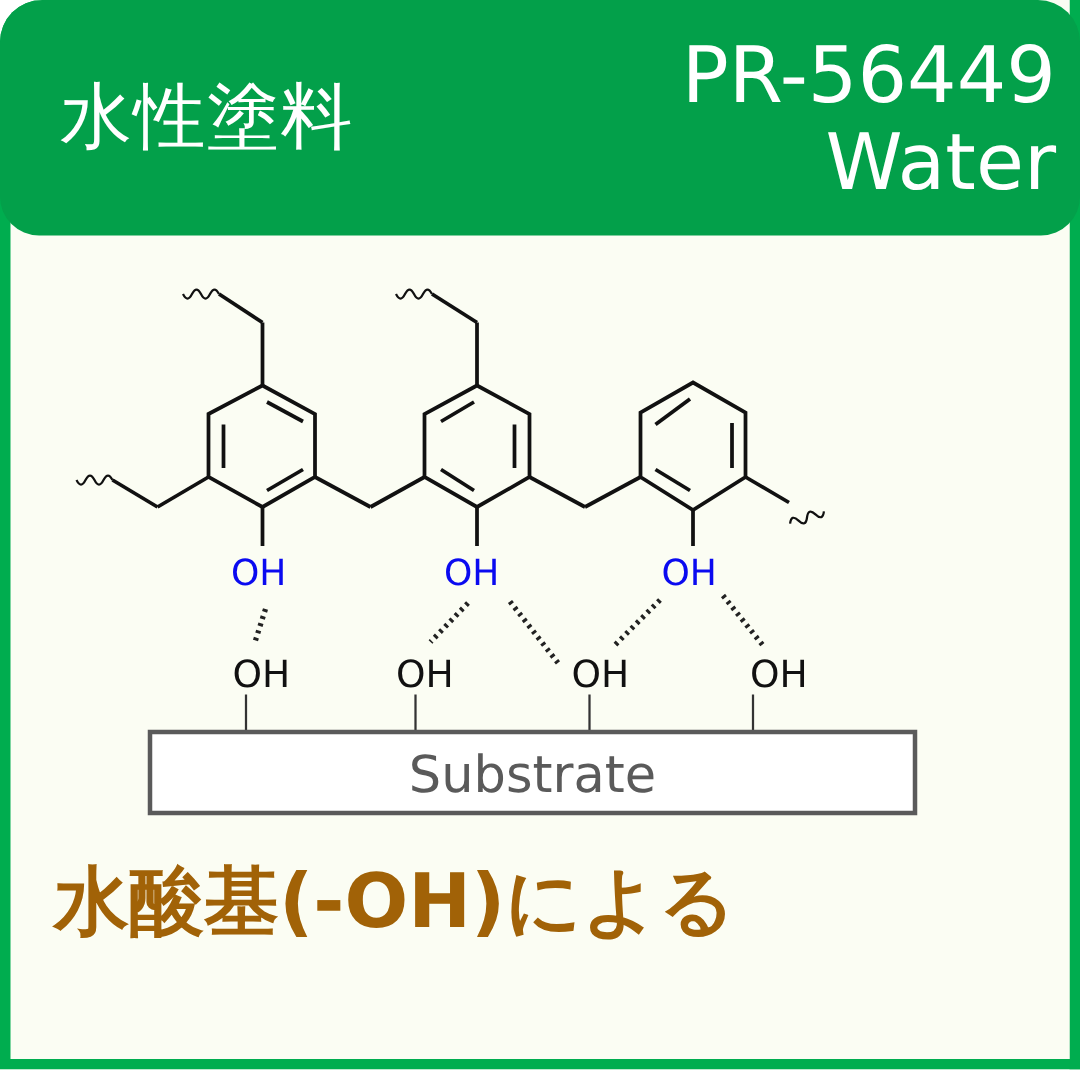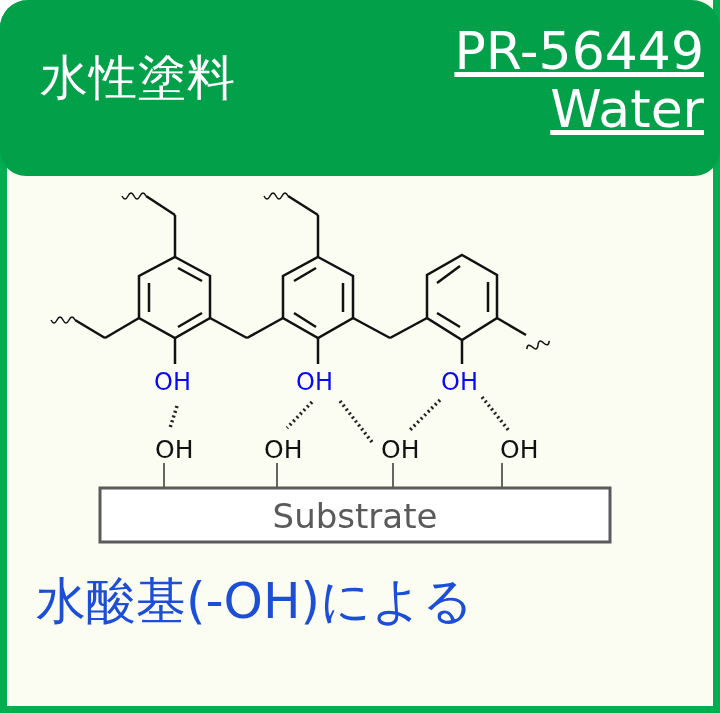--- a/index.html
+++ b/index.html
@@ -1,25 +1,25 @@
 <!DOCTYPE html>
 <html><head>
 <meta charset="utf-8">
 <style>
   html, body { margin:0; padding:0; }
   body { width:720px; height:713px; background:#ffffff; position:relative; overflow:hidden;
          font-family:"DejaVu Sans", sans-serif; }
   .frame { position:absolute; left:0; top:0; width:720px; height:713px; box-sizing:border-box;
            background:#fbfdf3; border:7px solid #00ad4f; border-top:none; border-radius:28px 0 0 0; }
-  .header { position:absolute; left:0; top:0; width:720px; height:176px; background:#03a04a;
+  .header { position:absolute; left:0; top:0; width:720px; height:157px; background:#03a04a;
             border-radius:28px 28px 26px 26px; }
   .title { position:absolute; left:40px; top:46px; color:#fff; font-size:48px; letter-spacing:1px; }
-  .code { position:absolute; right:16px; top:22px; color:#fff; font-size:52px; text-align:right; line-height:58px;text-decoration:underline; }
+  .code { position:absolute; right:16px; top:22px; color:#fff; font-size:52px; text-align:right; line-height:58px; }
   .diagram { position:absolute; left:0; top:0; }
-  .caption { position:absolute; left:36px; top:570px; color:#1d4ed8; font-size:50px; line-height:62px; font-weight:normal; }
+  .caption { position:absolute; left:36px; top:570px; color:#a16207; font-size:50px; line-height:62px; font-weight:bold; }
 </style>
 </head>
 <body>
 
 <div class="frame"></div>
 
 <div class="header">
   <div class="title">水性塗料</div>
   <div class="code">
     <div>PR-56449</div>

